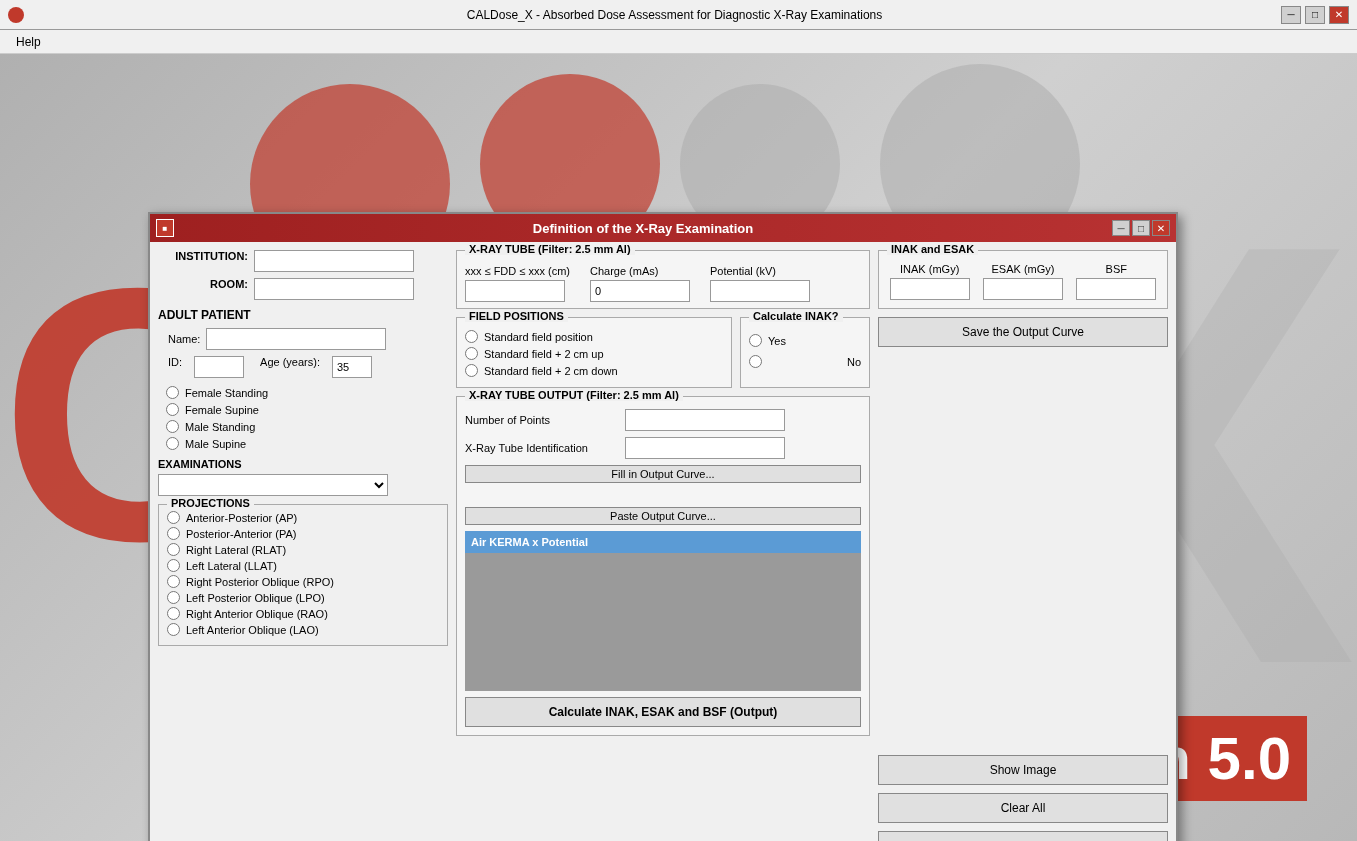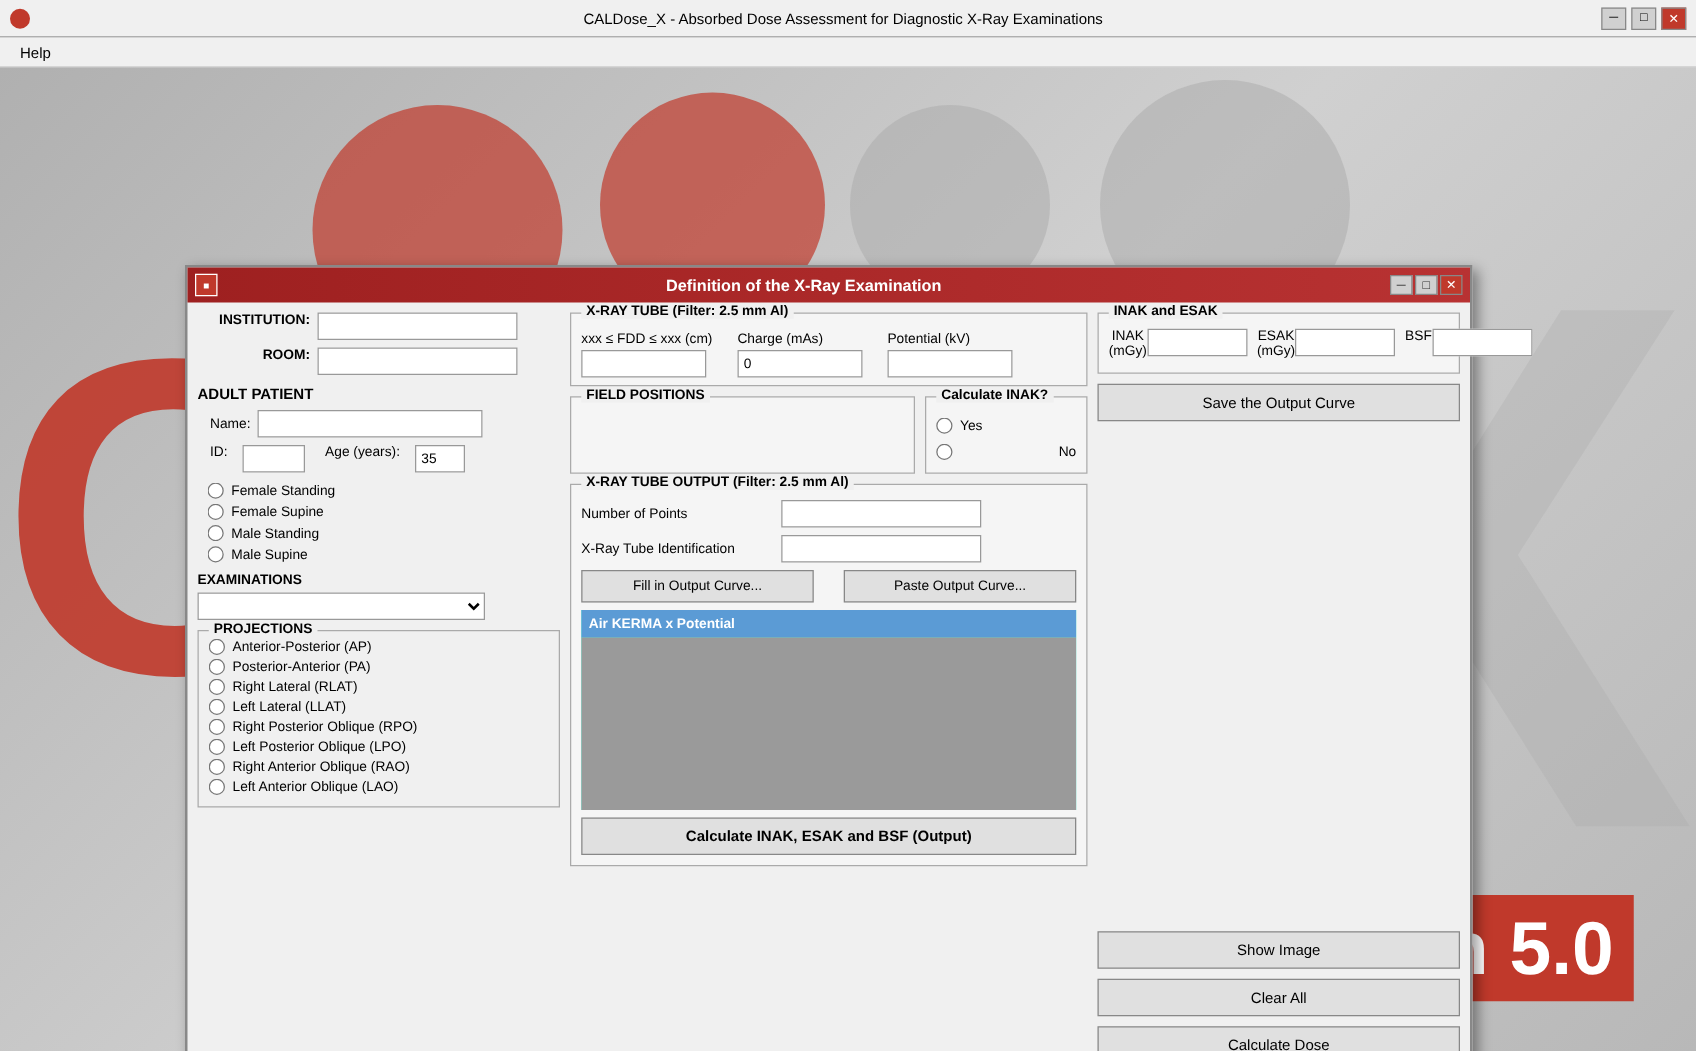--- a/index.html
+++ b/index.html
@@ -369,20 +369,21 @@
       width: 160px;
       border: 1px solid #999;
       background: white;
       padding: 1px 4px;
       font-size: 11px;
     }
     .output-buttons {
       display: flex;
       gap: 24px;
       margin-bottom: 6px;
+      flex-direction: column;
     }
     .output-btn {
       height: 26px;
       padding: 2px 12px;
       border: 1px solid #888;
       background: #e0e0e0;
       cursor: pointer;
       font-size: 11px;
       flex: 1;
     }
@@ -445,20 +446,22 @@
       font-weight: bold;
       font-size: 11px;
     }
     .inak-grid {
       display: flex;
       gap: 8px;
       margin-top: 4px;
     }
     .inak-col {
       display: flex;
+      flex-direction: column;
+      align-items: center;
       flex: 1;
     }
     .inak-col-label {
       font-size: 11px;
       margin-bottom: 3px;
       text-align: center;
     }
     .inak-col-input {
       height: 22px;
       width: 80px;
@@ -636,20 +639,34 @@
             <div class="xray-col">
               <div class="xray-col-label">Potential (kV)</div>
               <input type="text" class="xray-col-input" style="">
             </div>
           </div>
         </div>
 
         <div class="field-calc-row">
           <div class="field-positions-box">
             <div class="section-box-title">FIELD POSITIONS</div>
+            <div style="margin-top:4px;">
+              <div class="fp-radio-item">
+                <input type="radio" name="fieldpos" style="">
+                <span class="fp-label">Standard field position</span>
+              </div>
+              <div class="fp-radio-item">
+                <input type="radio" name="fieldpos" style="">
+                <span class="fp-label">Standard field + 2 cm up</span>
+              </div>
+              <div class="fp-radio-item">
+                <input type="radio" name="fieldpos" style="">
+                <span class="fp-label">Standard field + 2 cm down</span>
+              </div>
+            </div>
           </div>
           <div class="calc-inak-box">
             <div class="section-box-title">Calculate INAK?</div>
             <div style="margin-top:8px;">
               <div class="fp-radio-item">
                 <input type="radio" name="calcinak" style="">
                 <span class="fp-label">Yes</span>
               </div>
               <div class="fp-radio-item" style="margin-top:8px;justify-content:space-between;">
                 <input type="radio" name="calcinak" style="">

